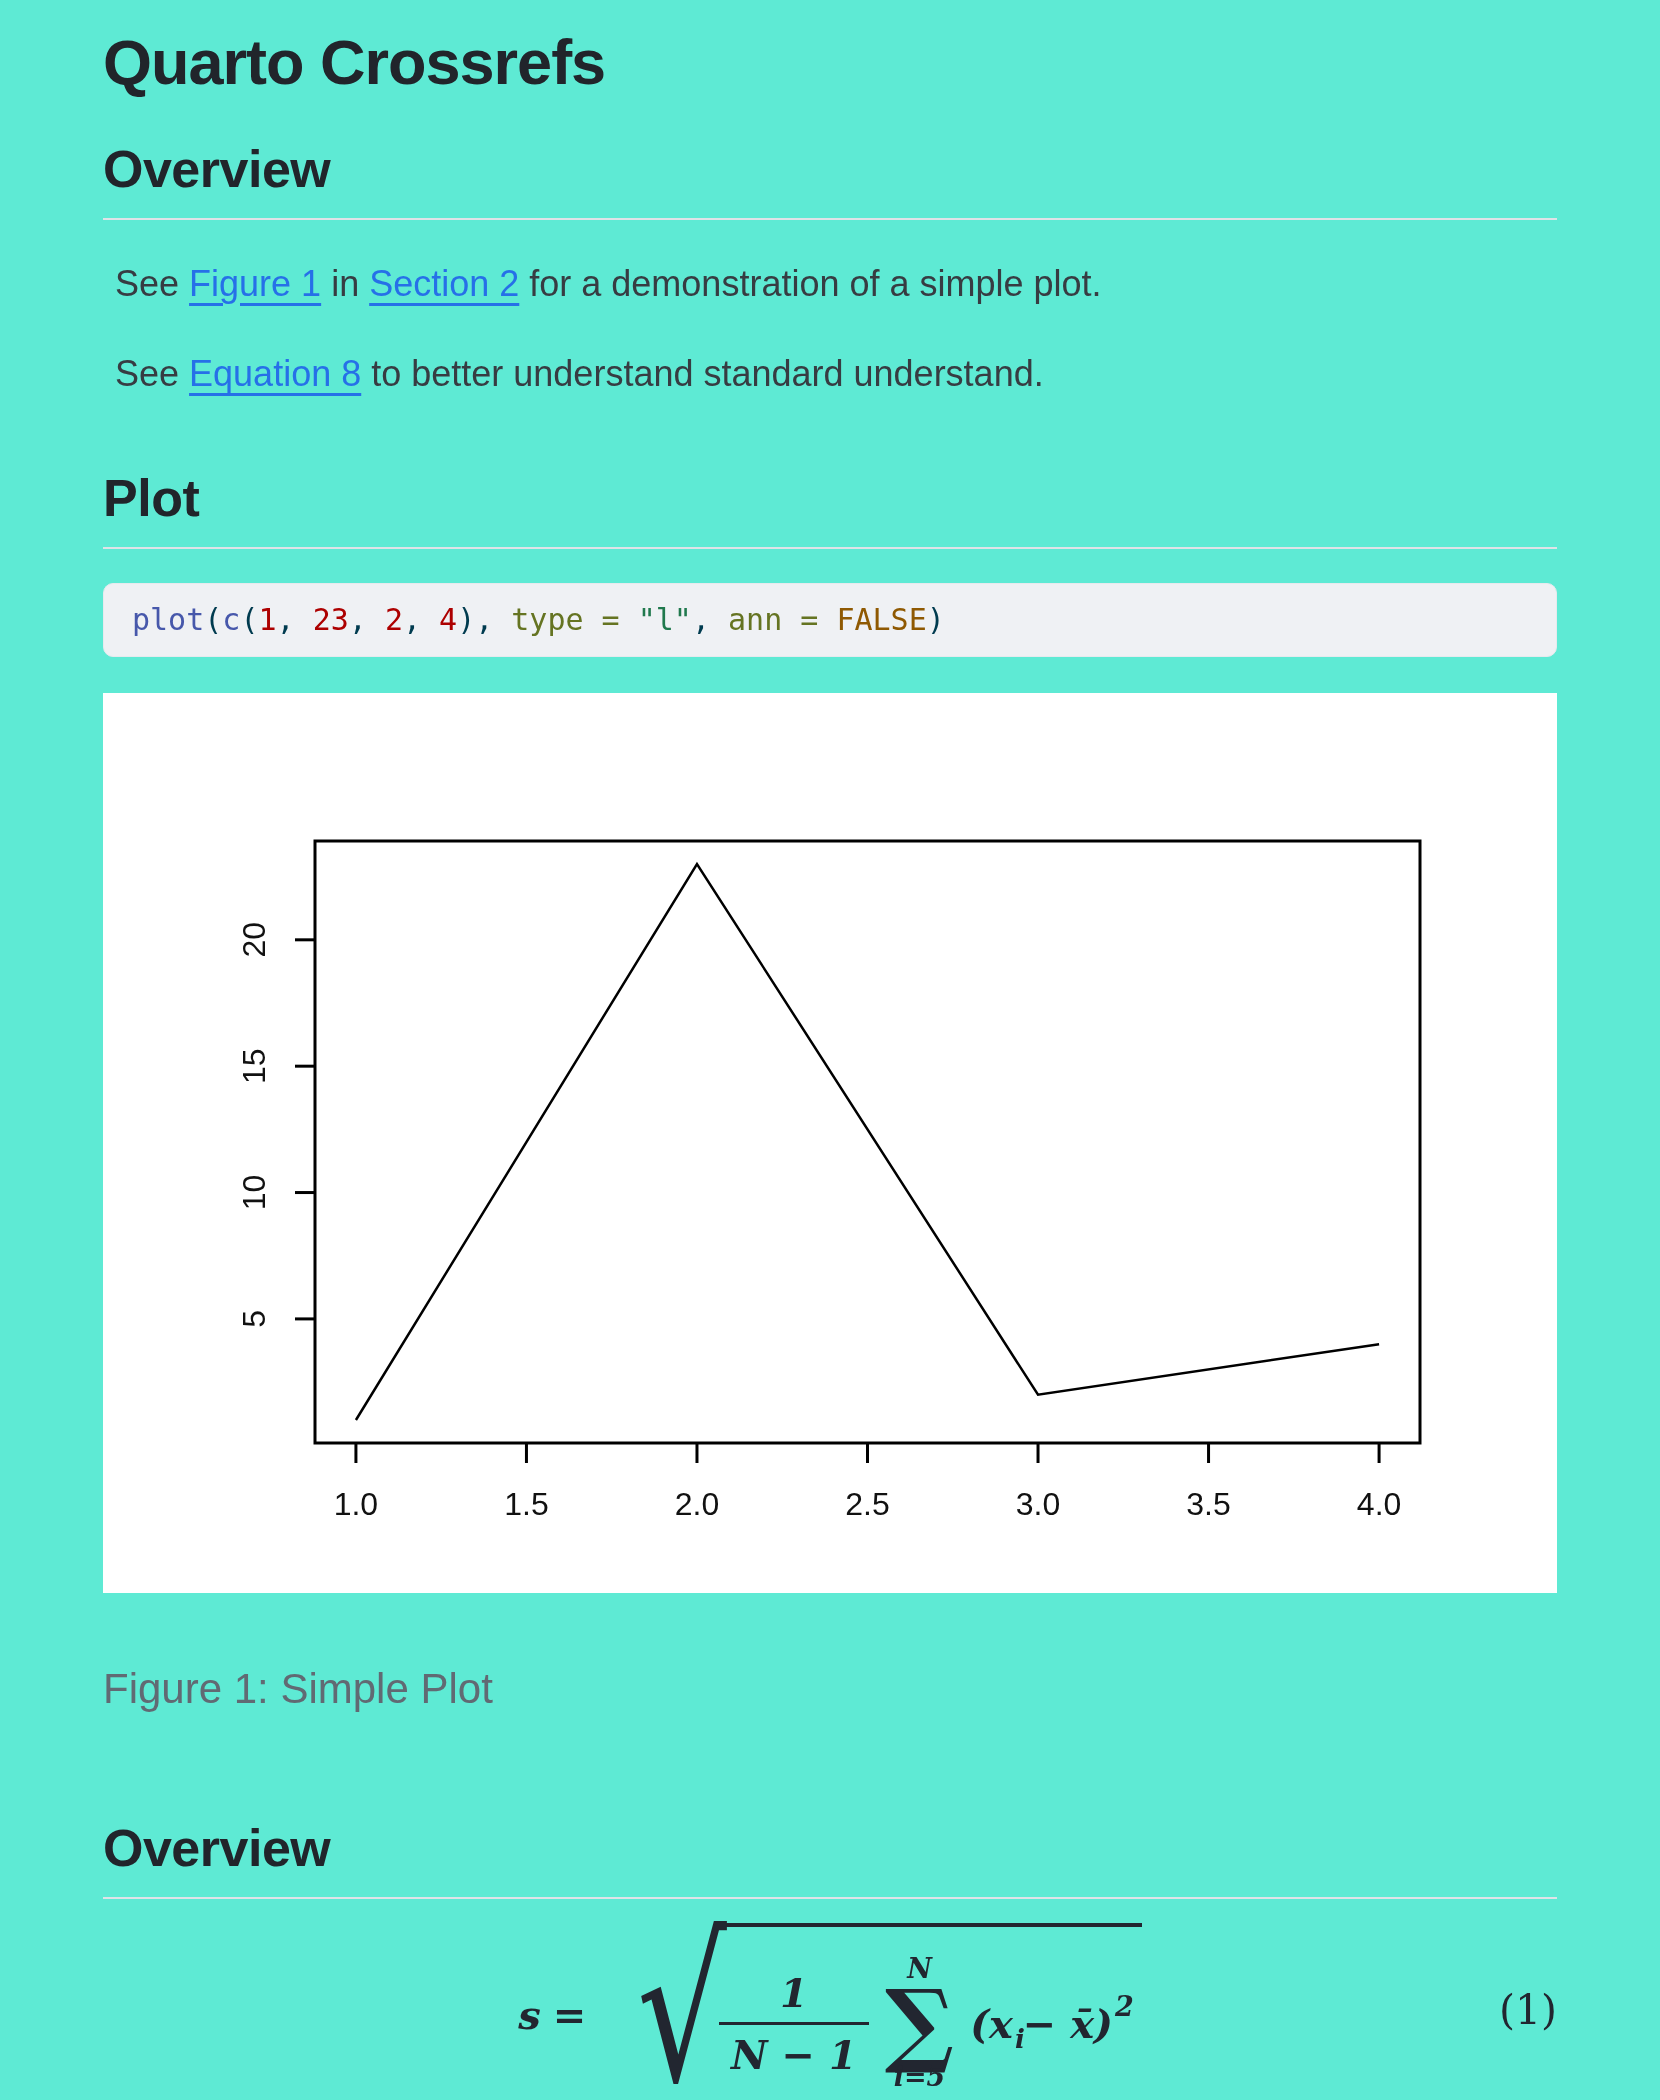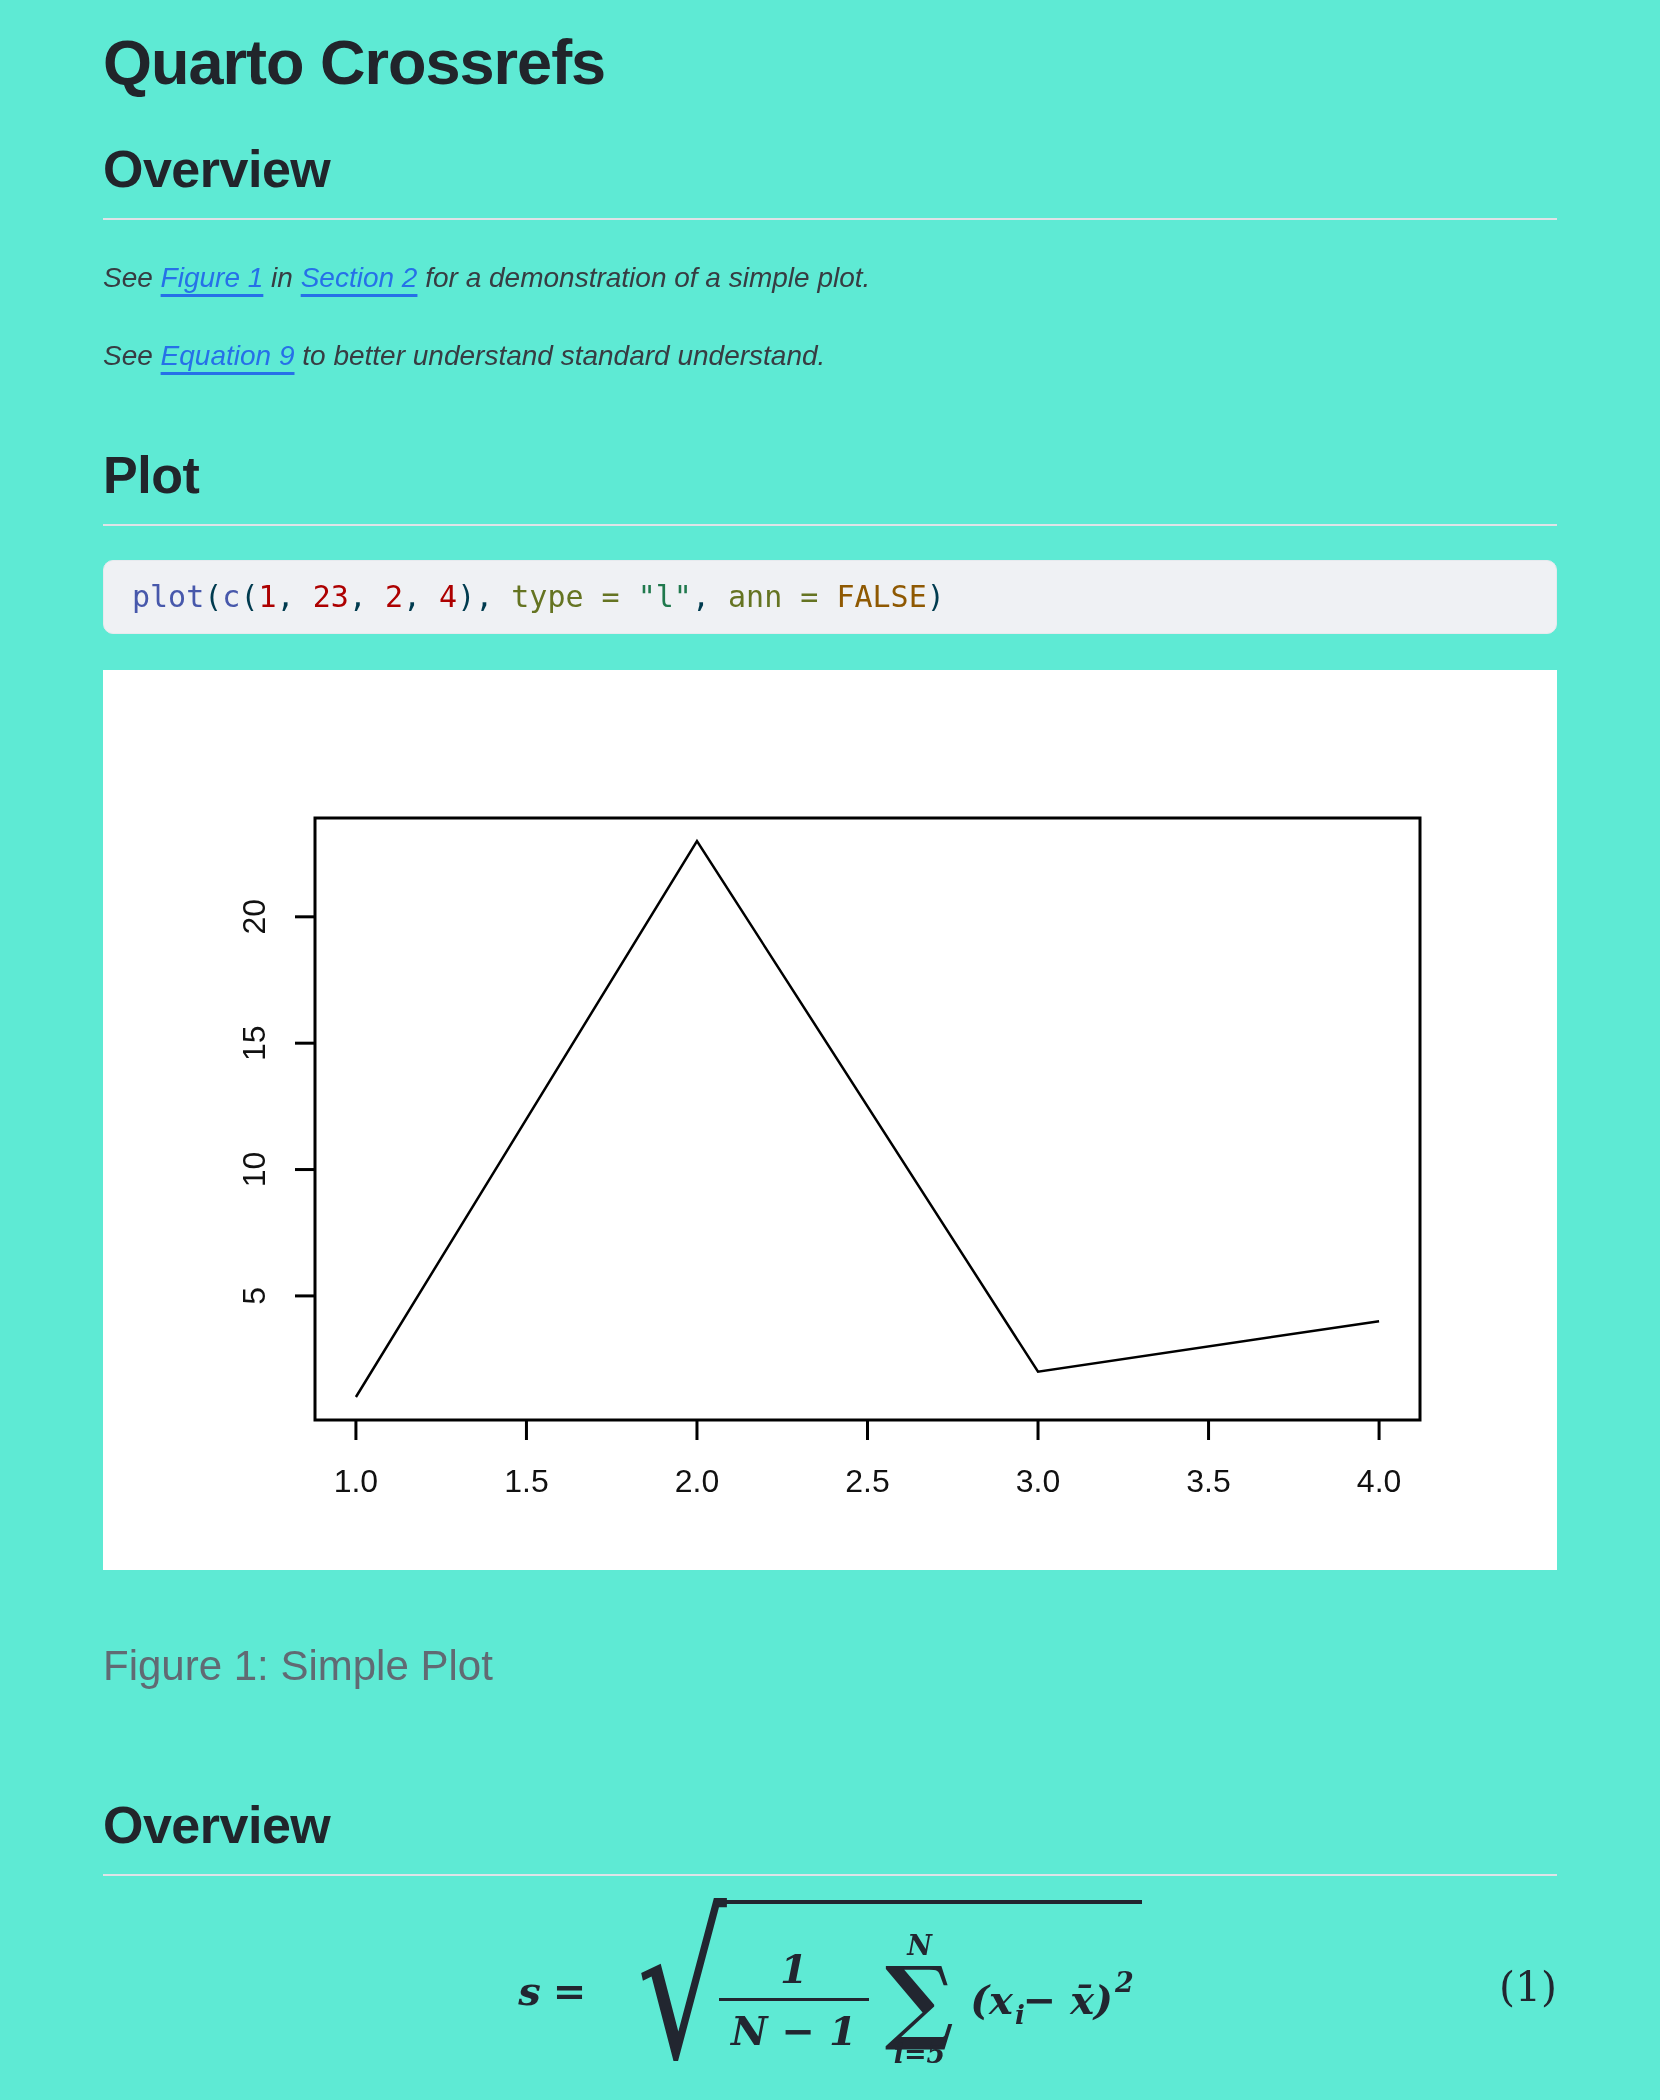--- a/index.html
+++ b/index.html
@@ -15,21 +15,21 @@
     letter-spacing:-1px;margin:0 0 36px 0;
   }
   h2.sec{
     font-size:52px;line-height:1.25;font-weight:700;color:#21252b;
     letter-spacing:-0.5px;margin:0;padding-bottom:16px;
     border-bottom:2px solid #dfe3e7;
   }
   h2.overview{margin-top:34px;}
   h2.plot{margin-top:66px;}
   h2.equation{margin-top:96px;}
-  p.body-text{font-size:28px;line-height:1.45;margin:38px 0;font-style:italic;}
+  p.body-text{font-size:36px;line-height:1.45;margin:38px 12px;}
   p.body-text a{
     color:#2670e8;text-decoration:underline;
     text-decoration-thickness:2.5px;text-underline-offset:7px;
   }
   pre.code-block{
     margin:34px 0 0 0;background:#eff1f4;border:1px solid #e7eaee;
     border-radius:10px;padding:15px 28px;box-sizing:border-box;
     font-family:"DejaVu Sans Mono", monospace;font-size:30px;line-height:1.4;
     white-space:pre;overflow:hidden;
   }
@@ -80,21 +80,21 @@
 <body>
 
 <div class="page">
 
   <h1 class="title">Quarto Crossrefs</h1>
 
   <h2 class="sec overview">Overview</h2>
 
   <p class="body-text"><span>See </span><a href="#">Figure 1</a><span> in </span><a href="#">Section 2</a><span> for a demonstration of a simple plot.</span></p>
 
-  <p class="body-text"><span>See </span><a href="#">Equation 9</a><span> to better understand standard understand.</span></p>
+  <p class="body-text"><span>See </span><a href="#">Equation 8</a><span> to better understand standard understand.</span></p>
 
   <h2 class="sec plot">Plot</h2>
 
   <pre class="code-block"><code><span style="color: rgb(71, 88, 171);">plot</span><span style="color: rgb(0, 59, 79);">(</span><span style="color: rgb(71, 88, 171);">c</span><span style="color: rgb(0, 59, 79);">(</span><span style="color: rgb(173, 0, 0);">1</span><span style="color: rgb(0, 59, 79);">, </span><span style="color: rgb(173, 0, 0);">23</span><span style="color: rgb(0, 59, 79);">, </span><span style="color: rgb(173, 0, 0);">2</span><span style="color: rgb(0, 59, 79);">, </span><span style="color: rgb(173, 0, 0);">4</span><span style="color: rgb(0, 59, 79);">), </span><span style="color: rgb(101, 116, 34);">type</span><span style="color: rgb(101, 116, 34);"> = </span><span style="color: rgb(32, 121, 77);">"l"</span><span style="color: rgb(0, 59, 79);">, </span><span style="color: rgb(101, 116, 34);">ann</span><span style="color: rgb(101, 116, 34);"> = </span><span style="color: rgb(143, 89, 2);">FALSE</span><span style="color: rgb(0, 59, 79);">)</span></code></pre>
 
   <figure class="fig">
     <svg class="r-plot" xmlns="http://www.w3.org/2000/svg" width="1454" height="900" viewBox="0 0 1454 900">
         <rect x="212" y="148" width="1105" height="602" fill="none" stroke="#000" stroke-width="3"></rect>
         <line x1="252.92592592592592" y1="750" x2="252.92592592592592" y2="770" stroke="#000" stroke-width="3"></line>
         <text x="252.92592592592592" y="822" text-anchor="middle" class="ticklab">1.0</text>

